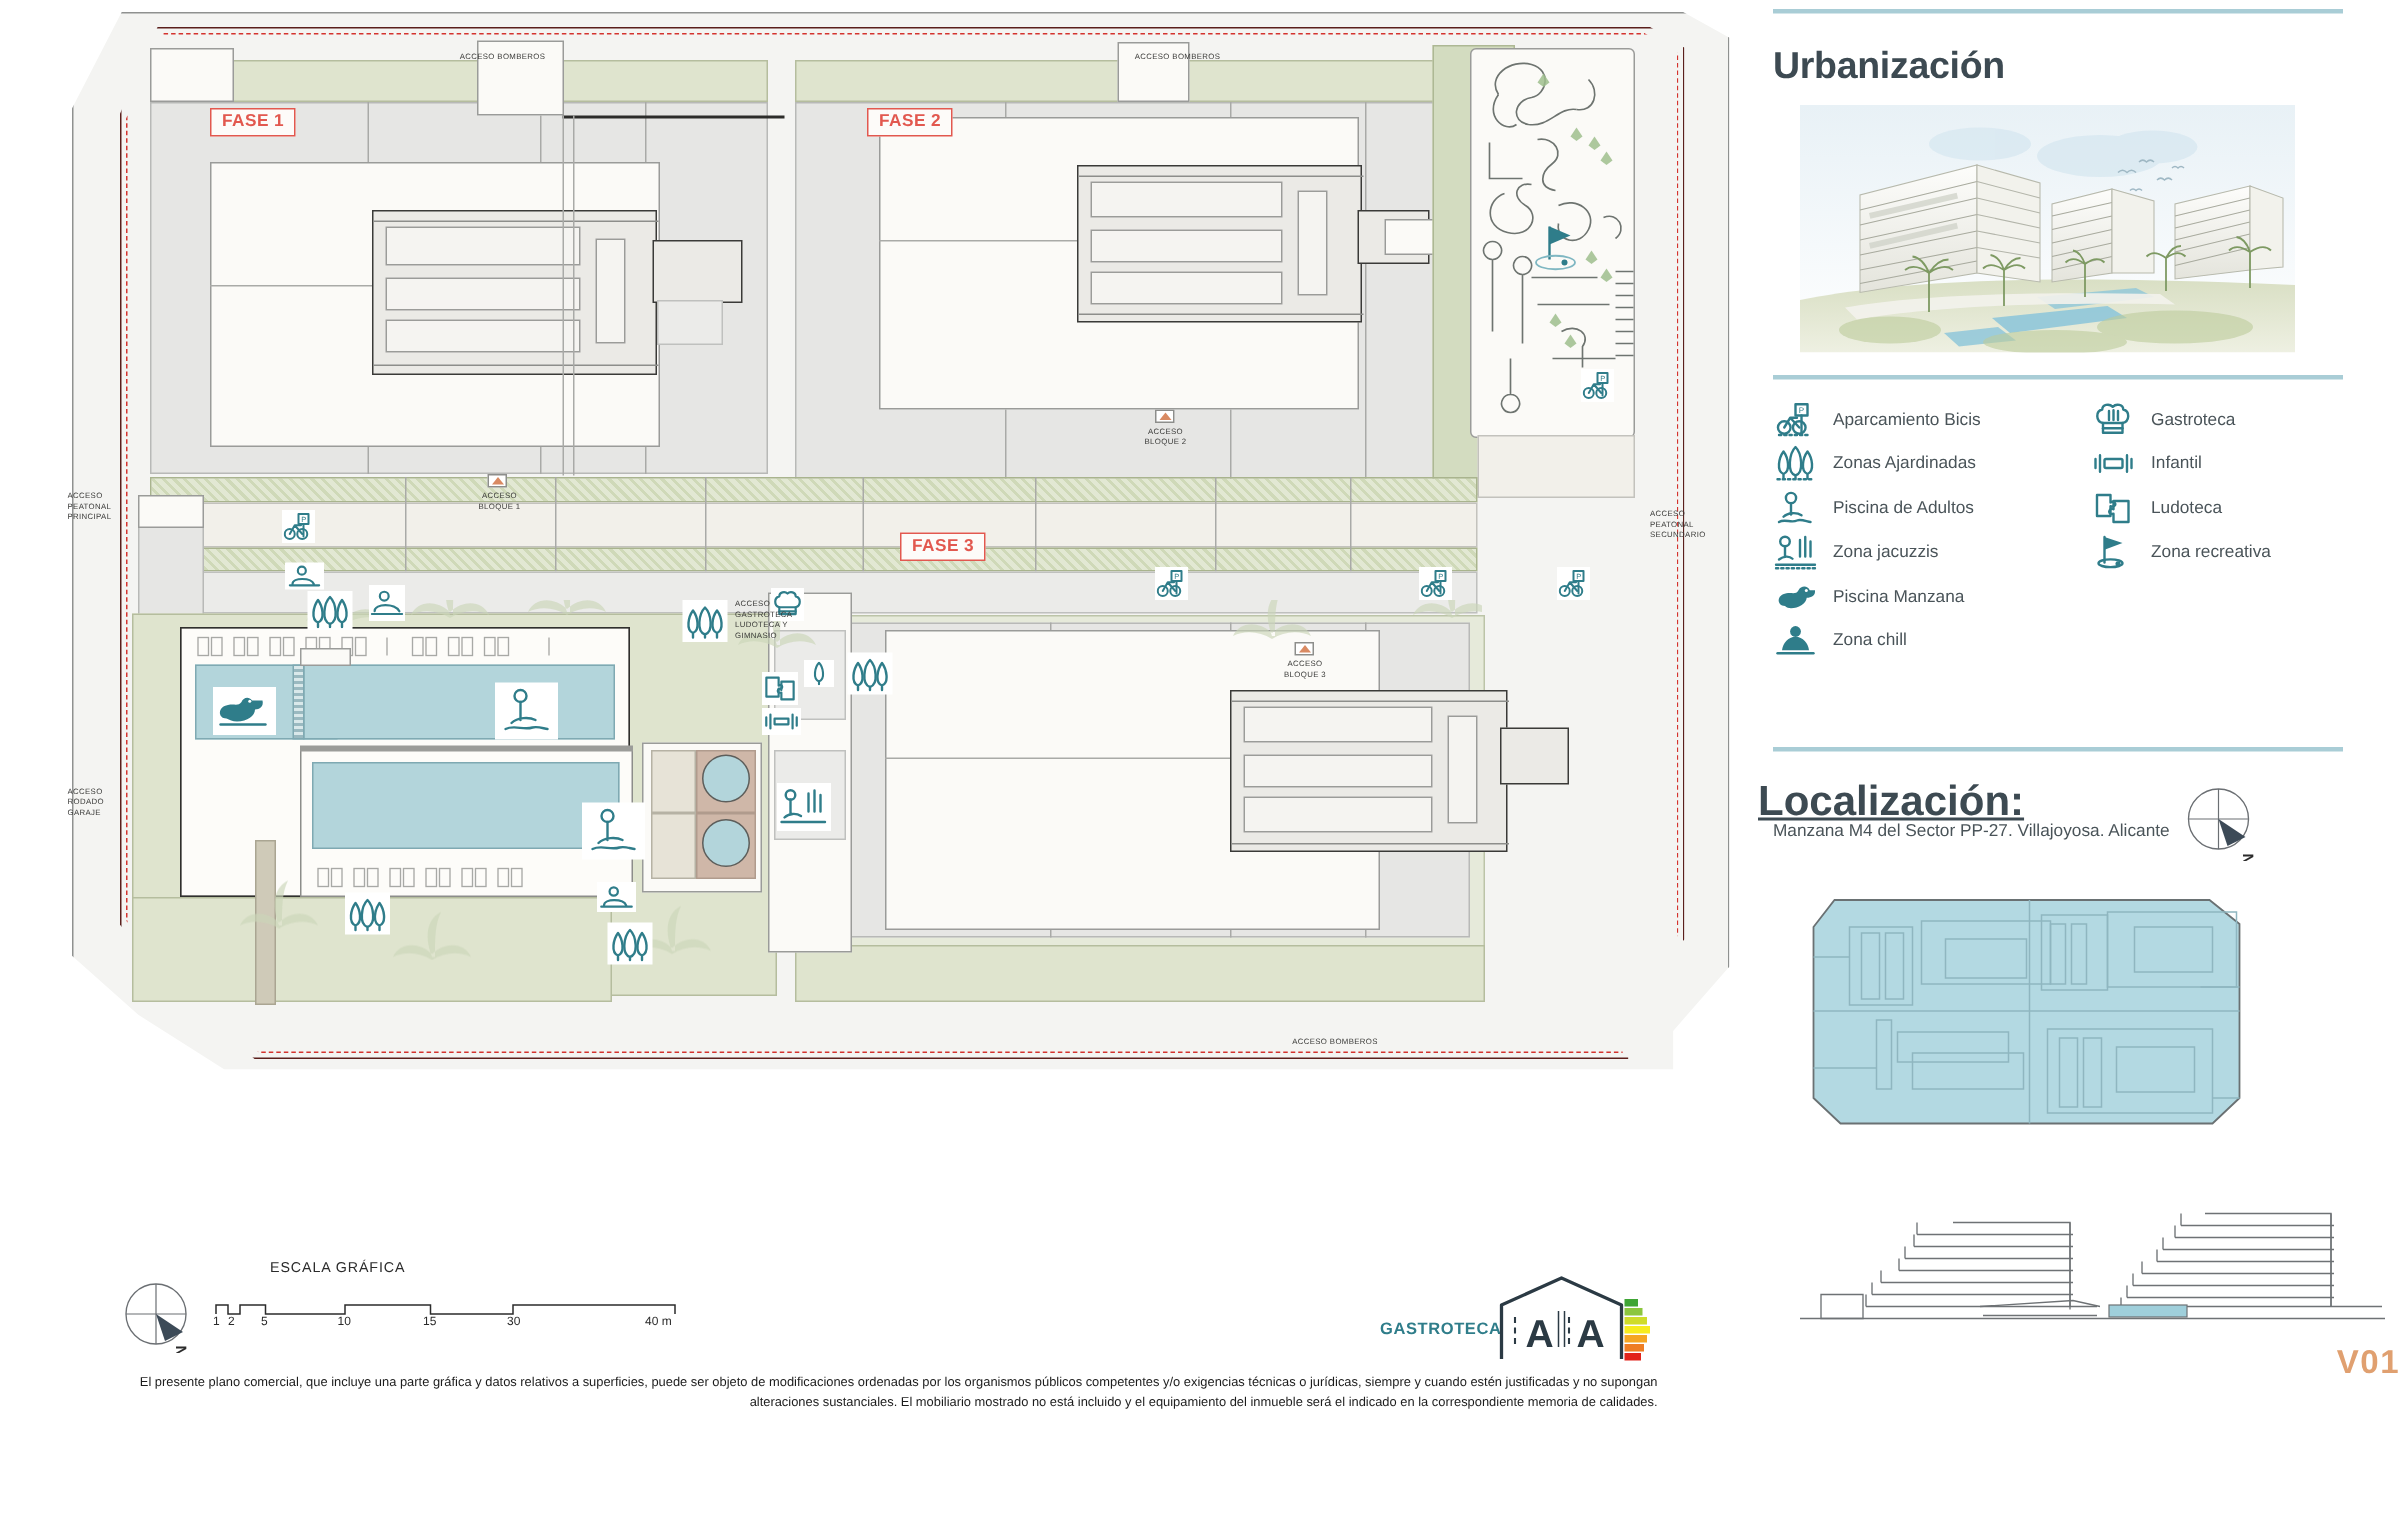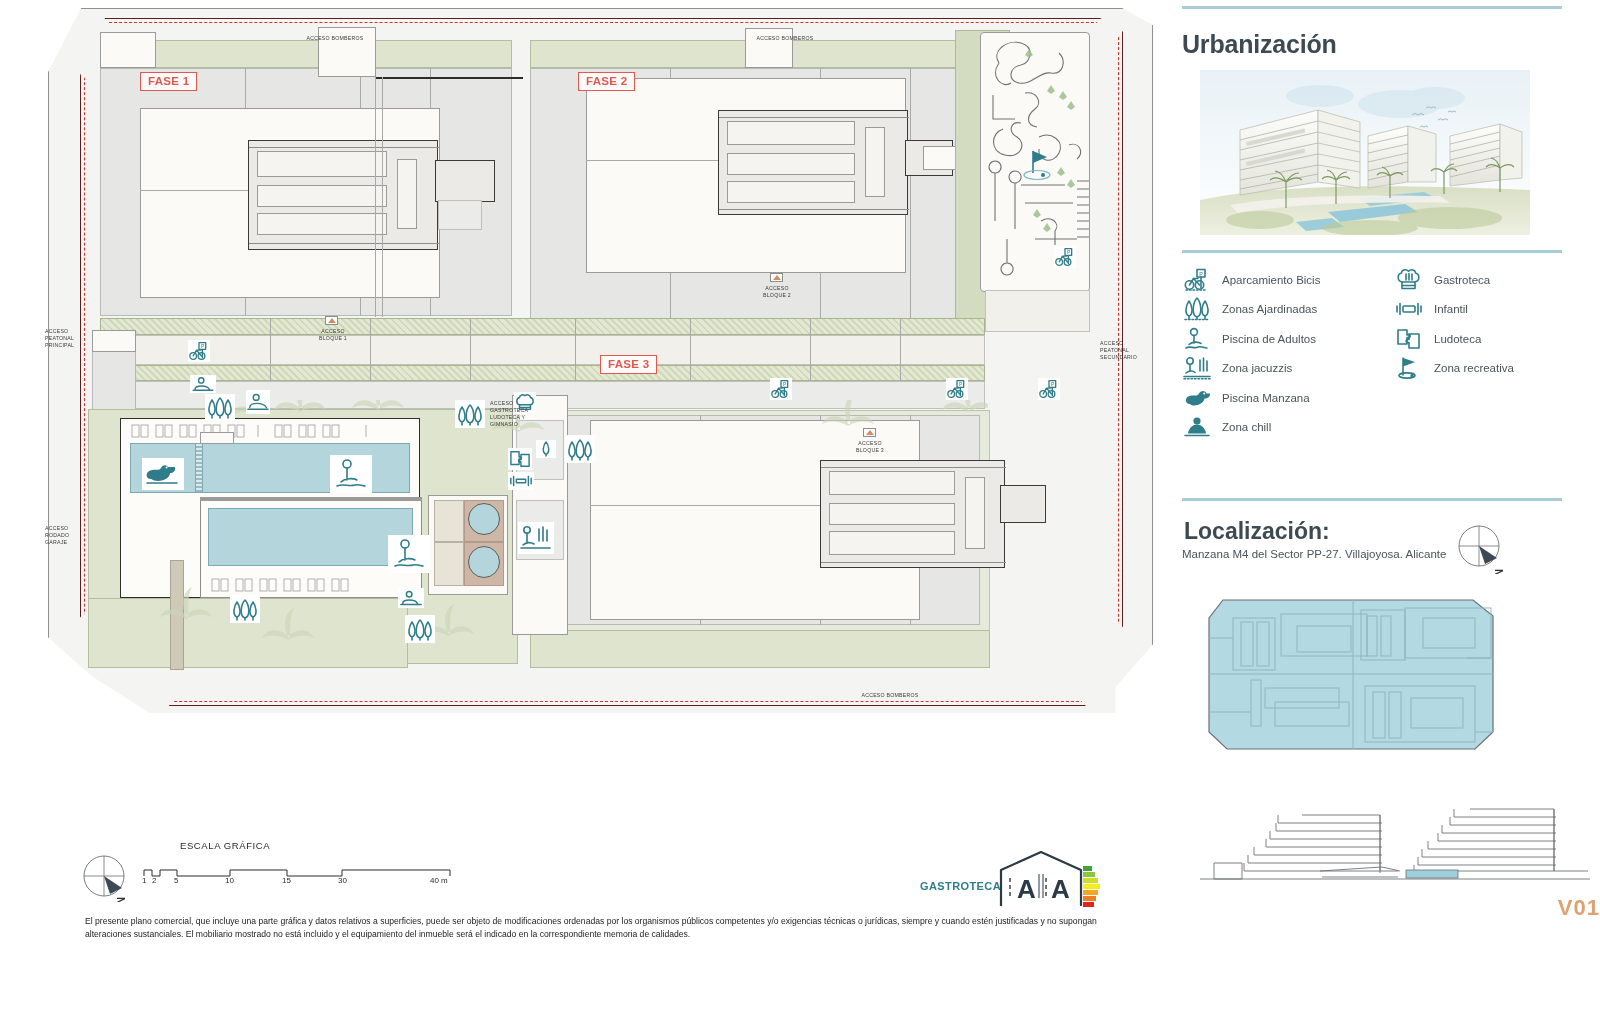--- a/index.html
+++ b/index.html
@@ -126,42 +126,42 @@
   .scale-ticks span { position: absolute; font-size: 8px; color: #2b2b2b; }
 
   #provisional {
     position: absolute; left: 840px; top: 40px;
     font-size: 11px; font-weight: bold; color: #2f7d8a; letter-spacing: 0.4px;
   }
   #energy-badge { position: absolute; left: 915px; top: 8px; width: 105px; height: 62px; }
 
   #disclaimer {
     position: absolute; left: 85px; top: 915px; width: 1020px;
-    font-size: 8.6px; color: #1c1c1c; line-height: 1.55; text-align: left;
+    font-size: 8.6px; color: #1c1c1c; line-height: 1.55; text-align: right;
   }
 
   
   #sidebar { position: absolute; left: 1160px; top: 0; width: 440px; height: 1010px; background: #fff; }
   .rule { position: absolute; background: #a9cdd6; height: 2.6px; }
 
   #urb-title {
     position: absolute; left: 22px; top: 30px;
     font-size: 25px; font-weight: bold; color: #3d4a52; letter-spacing: -0.2px;
   }
   #render-img { position: absolute; left: 40px; top: 70px; width: 330px; height: 165px; }
 
   #legend { position: absolute; left: 22px; top: 265px; width: 400px; height: 190px; }
   .leg-col { position: absolute; top: 0; }
   .leg-row { position: relative; height: 29.5px; display: flex; align-items: center; }
   .leg-ico { width: 30px; height: 26px; flex: 0 0 30px; display: flex; align-items: center; justify-content: center; }
   .leg-txt { font-size: 11.5px; color: #4a5459; margin-left: 10px; white-space: nowrap; }
 
   #loc-title {
-    position: absolute; left: 24px; top: 518px;
-    font-size: 23px; font-weight: bold; color: #3d4a52;
+    position: absolute; left: 12px; top: 518px;
+    font-size: 28px; font-weight: bold; color: #3d4a52; text-decoration: underline;
   }
   #loc-sub {
     position: absolute; left: 22px; top: 548px;
     font-size: 11.5px; color: #4a5459;
   }
   #loc-compass { position: absolute; left: 295px; top: 522px; width: 52px; height: 52px; }
 
   #loc-map { position: absolute; left: 45px; top: 592px; width: 295px; height: 165px; }
   #elevation { position: absolute; left: 10px; top: 785px; width: 420px; height: 110px; }
   #sheet-no {

